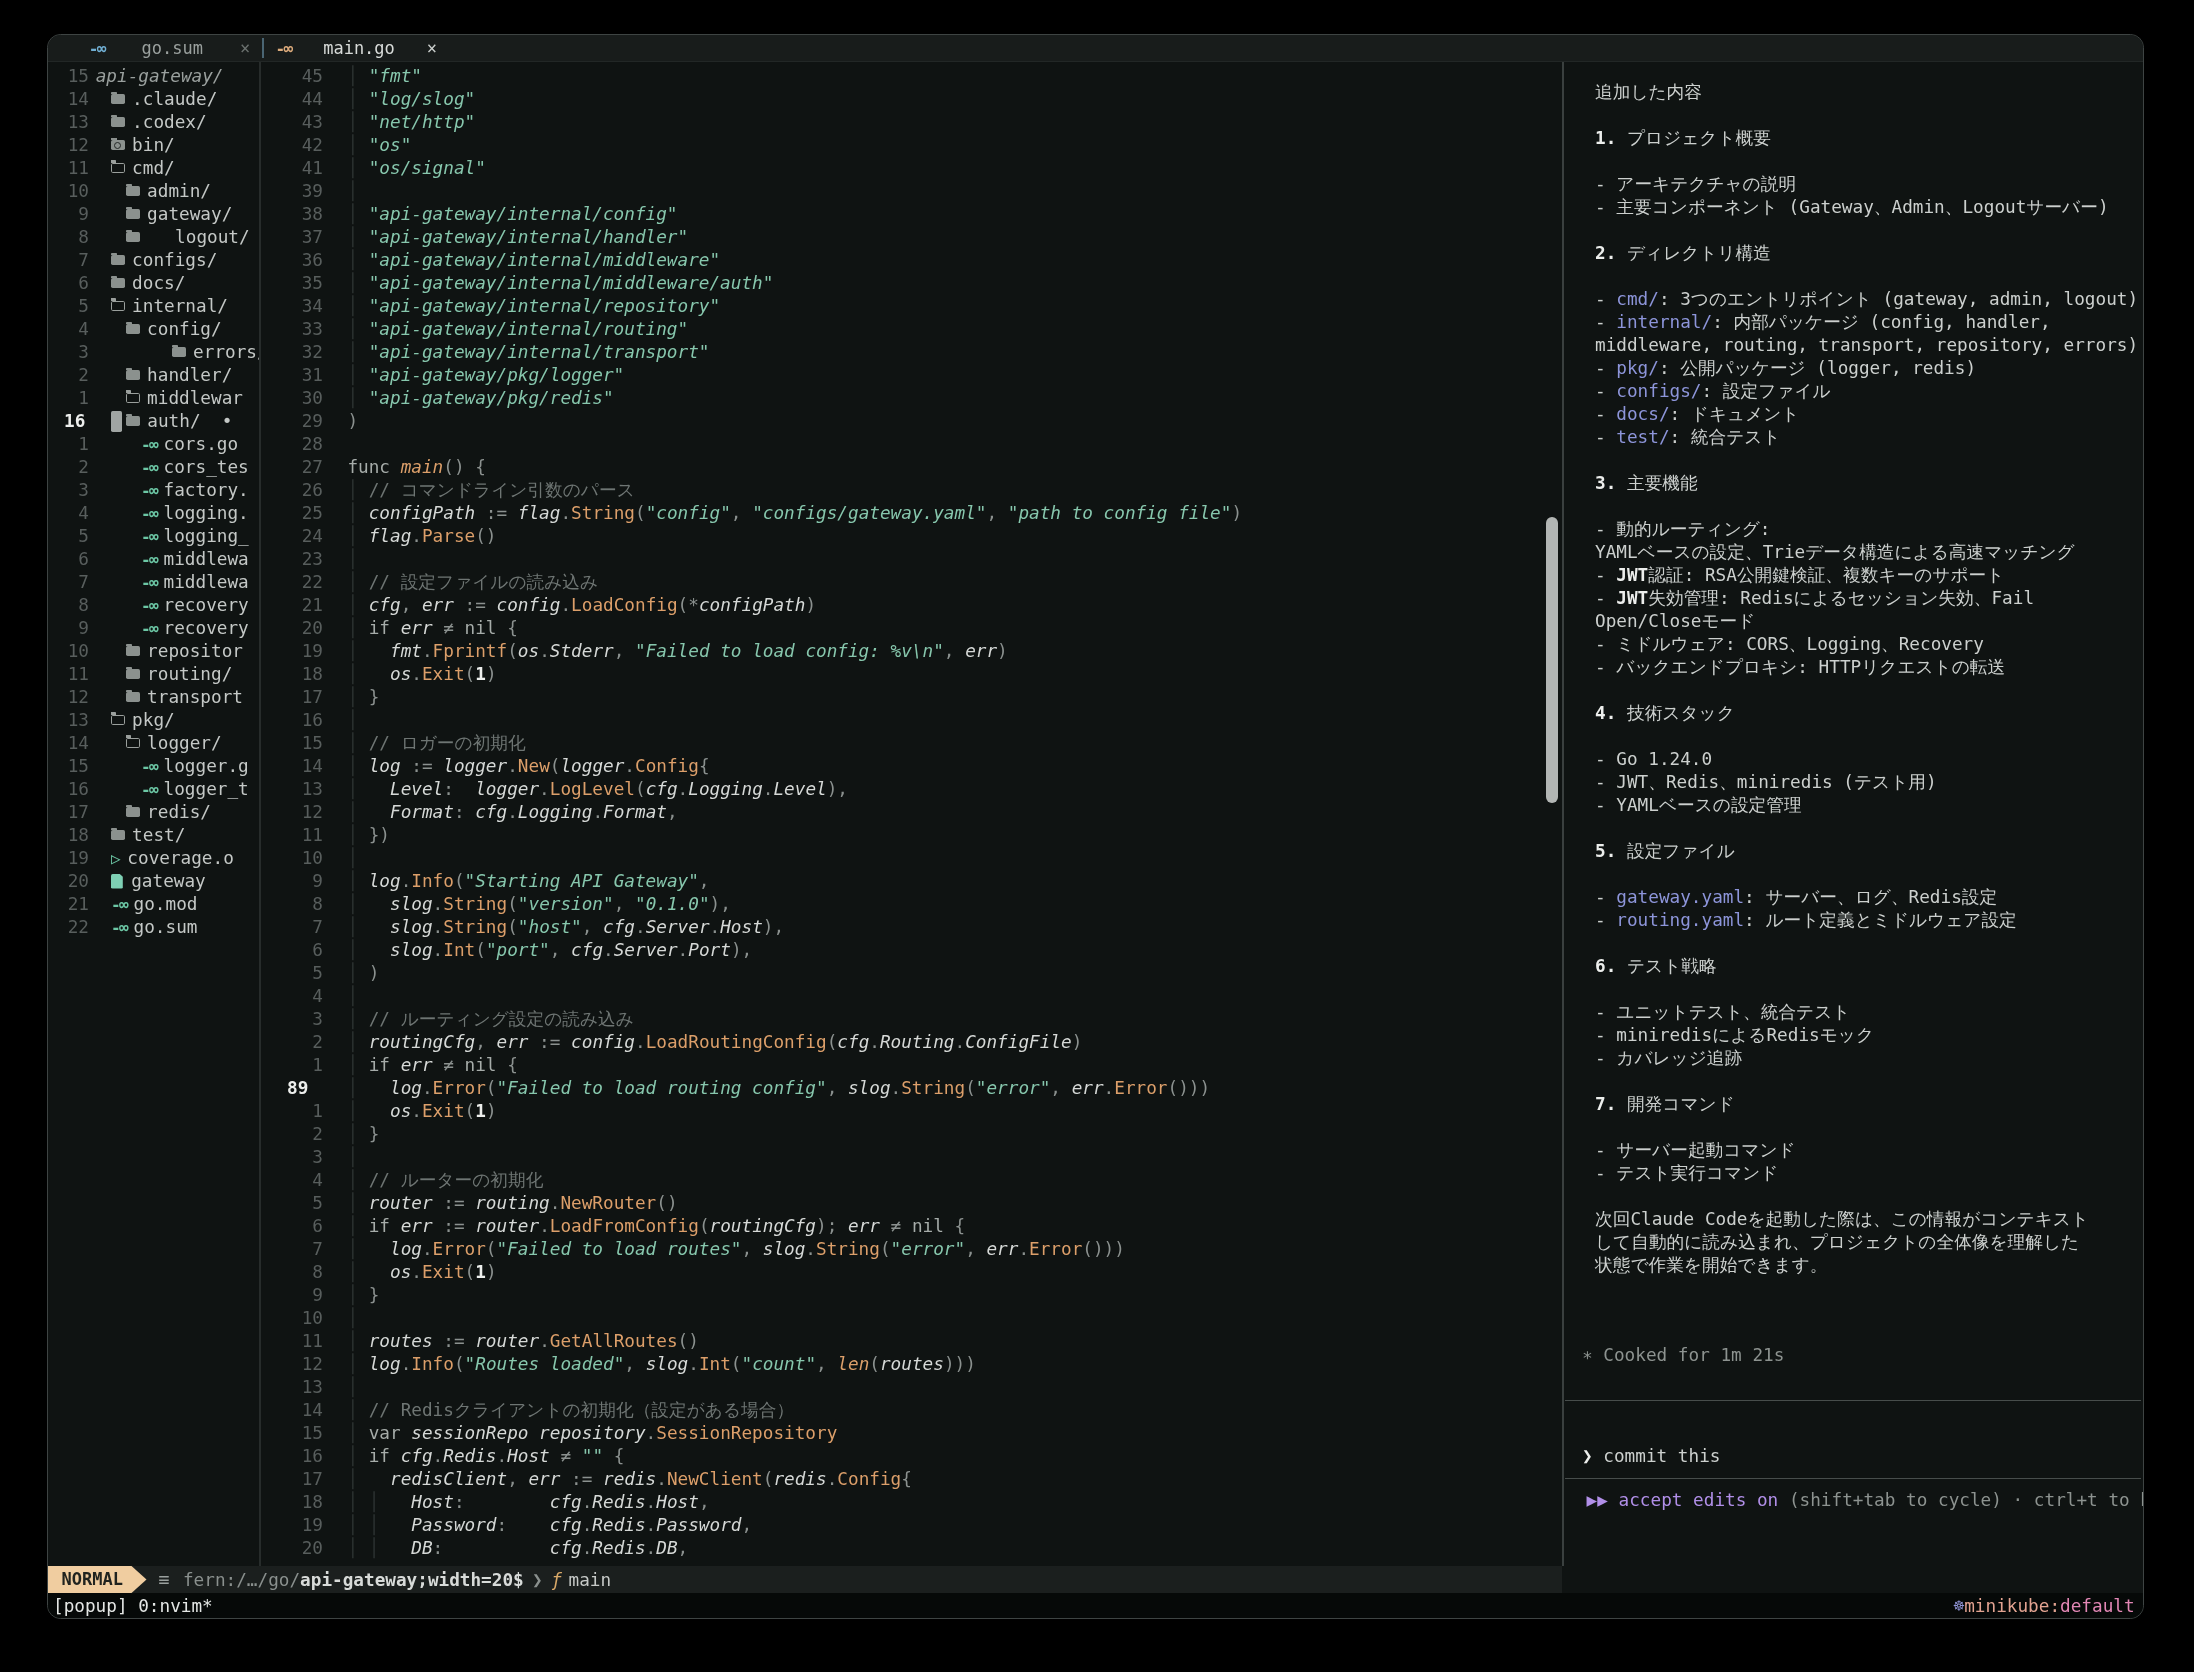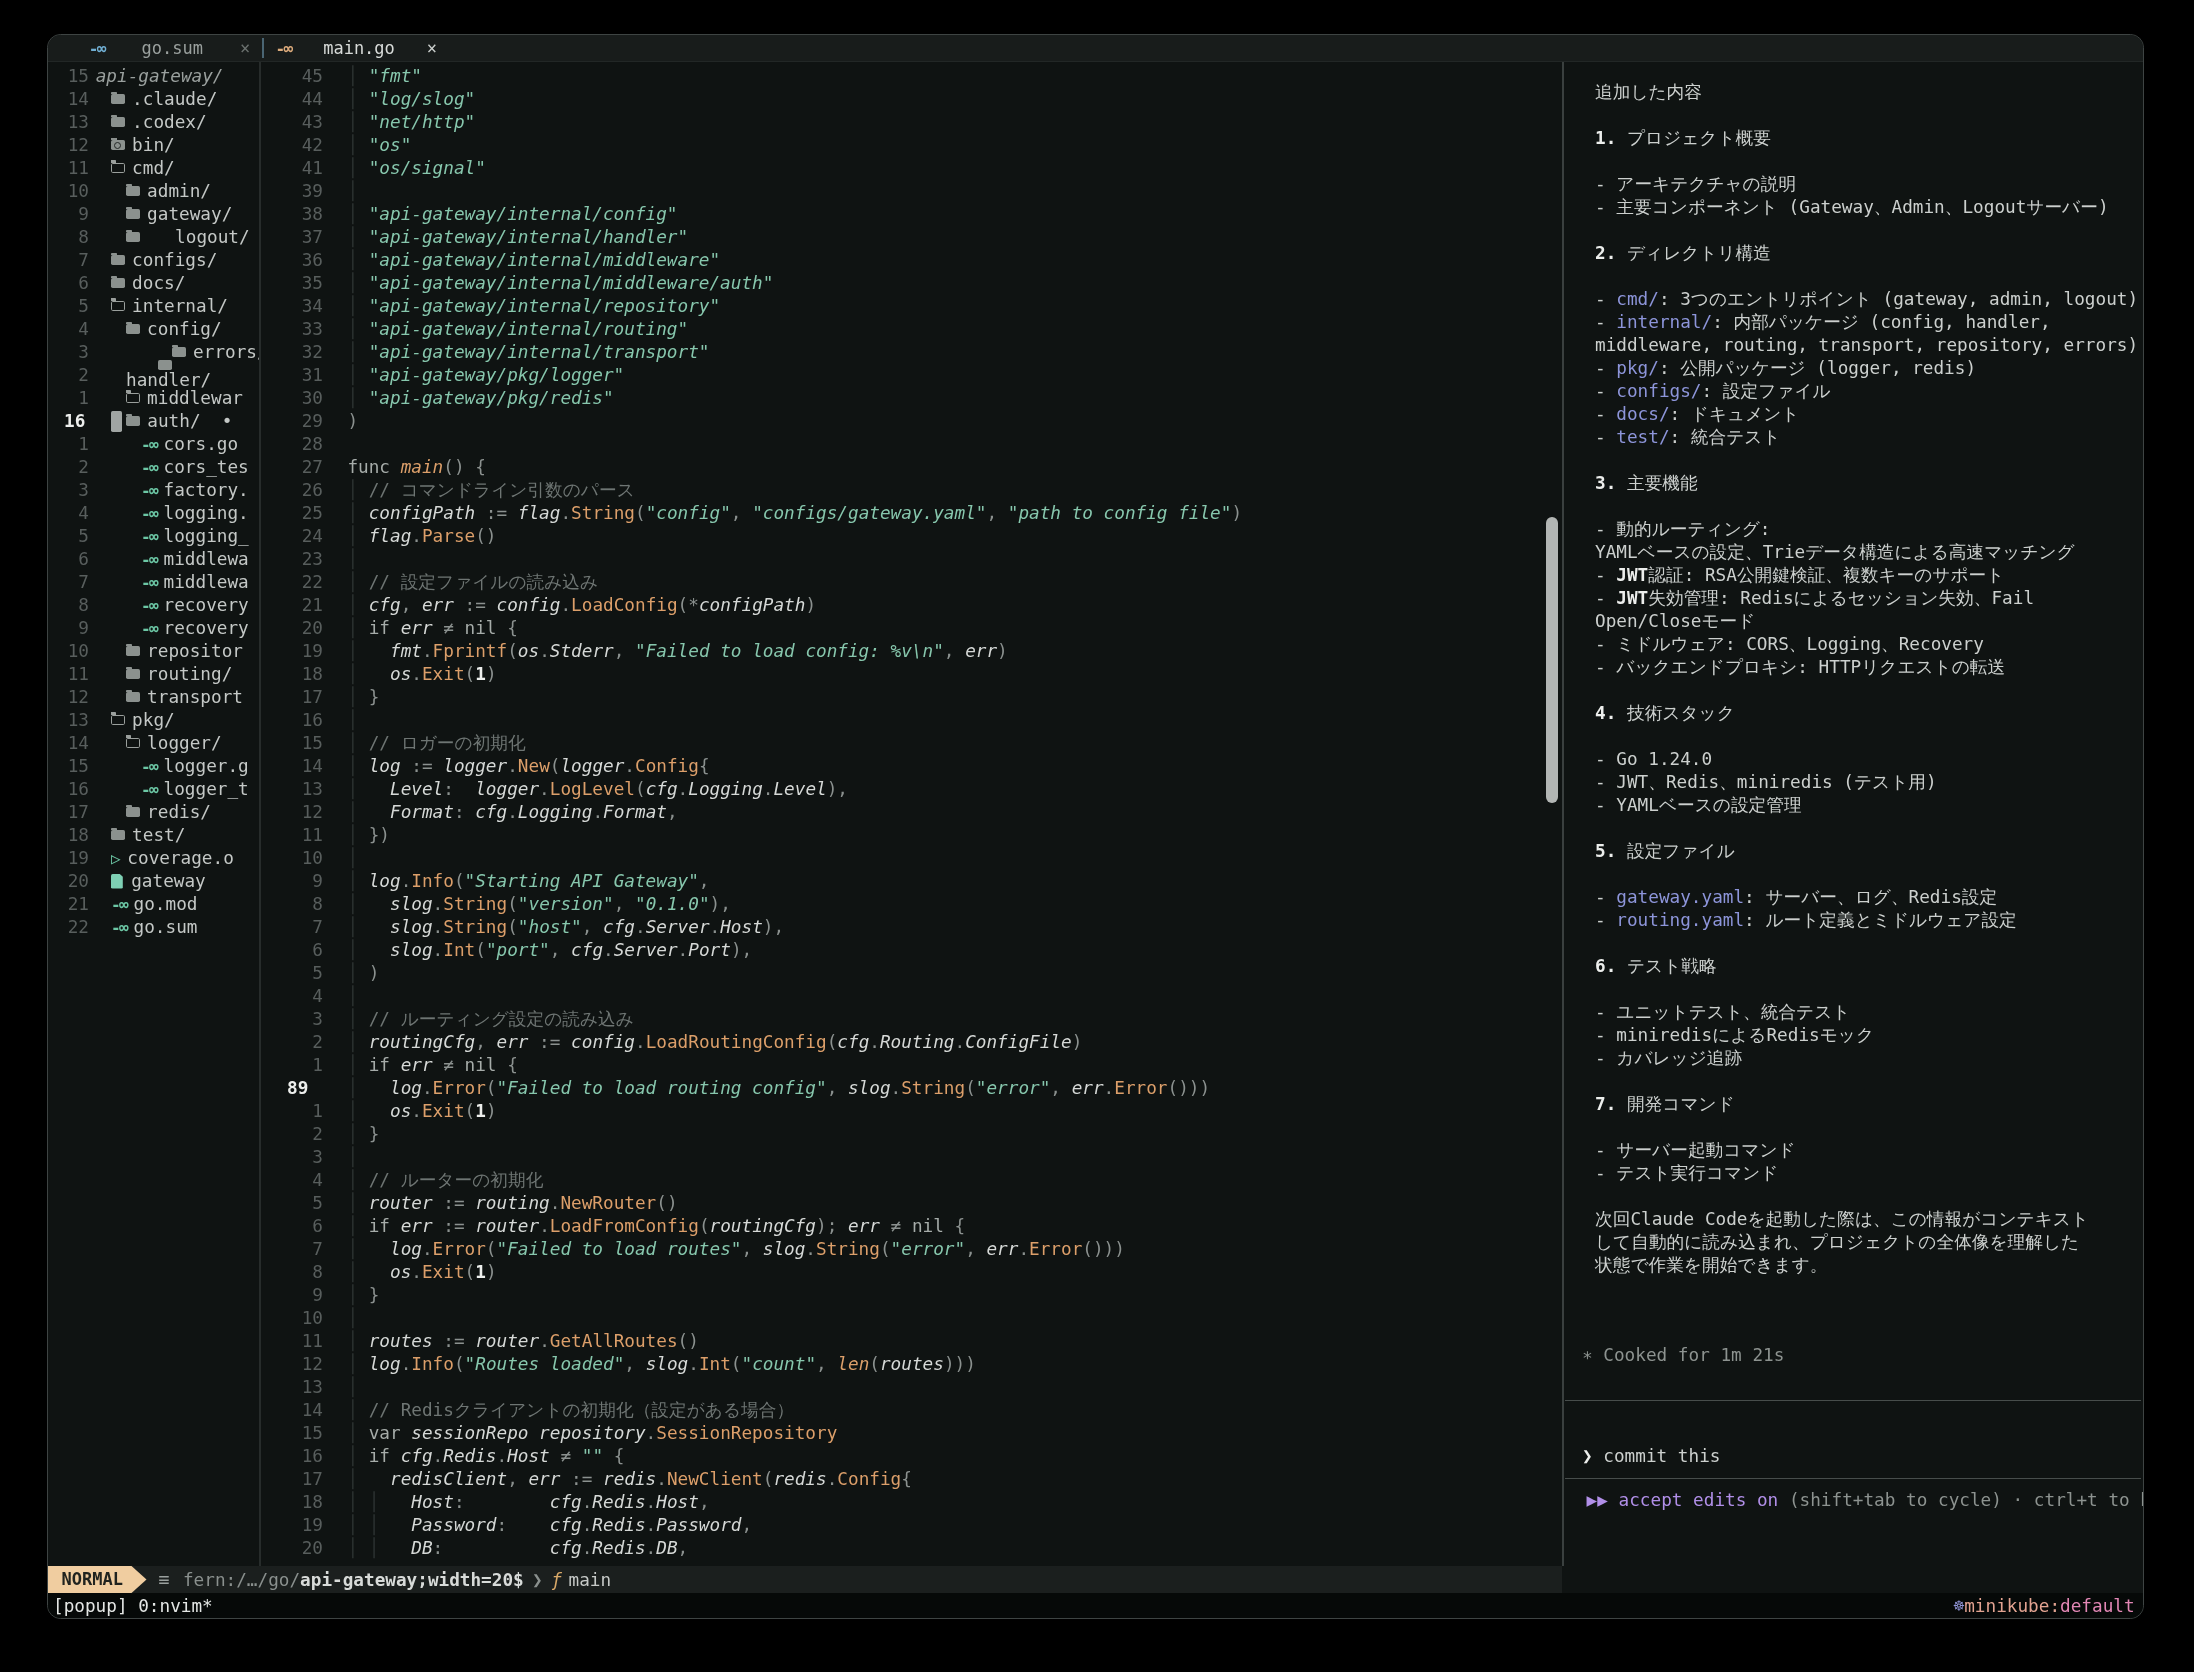--- a/index.html
+++ b/index.html
@@ -127,21 +127,21 @@
         <div class="trow"><span class="tnum">12</span><span class="titem" style="margin-left: 22px;"><span class="fi-folder-bin"></span><span class="tlabeltxt">bin/</span></span></div>
         <div class="trow"><span class="tnum">11</span><span class="titem" style="margin-left: 22px;"><span class="fi-folder-open"></span><span class="tlabeltxt">cmd/</span></span></div>
         <div class="trow"><span class="tnum">10</span><span class="titem" style="margin-left: 37px;"><span class="fi-folder"></span><span class="tlabeltxt">admin/</span></span></div>
         <div class="trow"><span class="tnum">9</span><span class="titem" style="margin-left: 37px;"><span class="fi-folder"></span><span class="tlabeltxt">gateway/</span></span></div>
         <div class="trow"><span class="tnum">8</span><span class="titem" style="margin-left: 37px; gap: 28px;"><span class="fi-folder"></span><span class="tlabeltxt">logout/</span></span></div>
         <div class="trow"><span class="tnum">7</span><span class="titem" style="margin-left: 22px;"><span class="fi-folder"></span><span class="tlabeltxt">configs/</span></span></div>
         <div class="trow"><span class="tnum">6</span><span class="titem" style="margin-left: 22px;"><span class="fi-folder"></span><span class="tlabeltxt">docs/</span></span></div>
         <div class="trow"><span class="tnum">5</span><span class="titem" style="margin-left: 22px;"><span class="fi-folder-open"></span><span class="tlabeltxt">internal/</span></span></div>
         <div class="trow"><span class="tnum">4</span><span class="titem" style="margin-left: 37px;"><span class="fi-folder"></span><span class="tlabeltxt">config/</span></span></div>
         <div class="trow"><span class="tnum">3</span><span class="titem" style="margin-left: 37px; padding-left: 46px;"><span class="fi-folder"></span><span class="tlabeltxt">errors/</span></span></div>
-        <div class="trow"><span class="tnum">2</span><span class="titem" style="margin-left: 37px; flex-direction: column;"><span class="fi-folder"></span><span class="tlabeltxt">handler/</span></span></div>
+        <div class="trow"><span class="tnum">2</span><span class="titem" style="margin-left: 37px;"><span class="fi-folder"></span><span class="tlabeltxt">handler/</span></span></div>
         <div class="trow"><span class="tnum">1</span><span class="titem" style="margin-left: 37px;"><span class="fi-folder-open"></span><span class="tlabeltxt">middlewar</span></span></div>
         <div class="trow"><span class="tnum cur">16</span><span class="titem" style="margin-left: 22px;"><span class="cursorblock"></span><span class="fi-folder"></span><span class="tlabeltxt">auth/</span><span class="tsuffix">  •</span></span></div>
         <div class="trow"><span class="tnum">1</span><span class="titem" style="margin-left: 52px;"><span class="fi-go">-∞</span><span class="tlabeltxt">cors.go</span></span></div>
         <div class="trow"><span class="tnum">2</span><span class="titem" style="margin-left: 52px;"><span class="fi-go">-∞</span><span class="tlabeltxt">cors_tes</span></span></div>
         <div class="trow"><span class="tnum">3</span><span class="titem" style="margin-left: 52px;"><span class="fi-go">-∞</span><span class="tlabeltxt">factory.</span></span></div>
         <div class="trow"><span class="tnum">4</span><span class="titem" style="margin-left: 52px;"><span class="fi-go">-∞</span><span class="tlabeltxt">logging.</span></span></div>
         <div class="trow"><span class="tnum">5</span><span class="titem" style="margin-left: 52px;"><span class="fi-go">-∞</span><span class="tlabeltxt">logging_</span></span></div>
         <div class="trow"><span class="tnum">6</span><span class="titem" style="margin-left: 52px;"><span class="fi-go">-∞</span><span class="tlabeltxt">middlewa</span></span></div>
         <div class="trow"><span class="tnum">7</span><span class="titem" style="margin-left: 52px;"><span class="fi-go">-∞</span><span class="tlabeltxt">middlewa</span></span></div>
         <div class="trow"><span class="tnum">8</span><span class="titem" style="margin-left: 52px;"><span class="fi-go">-∞</span><span class="tlabeltxt">recovery</span></span></div>

